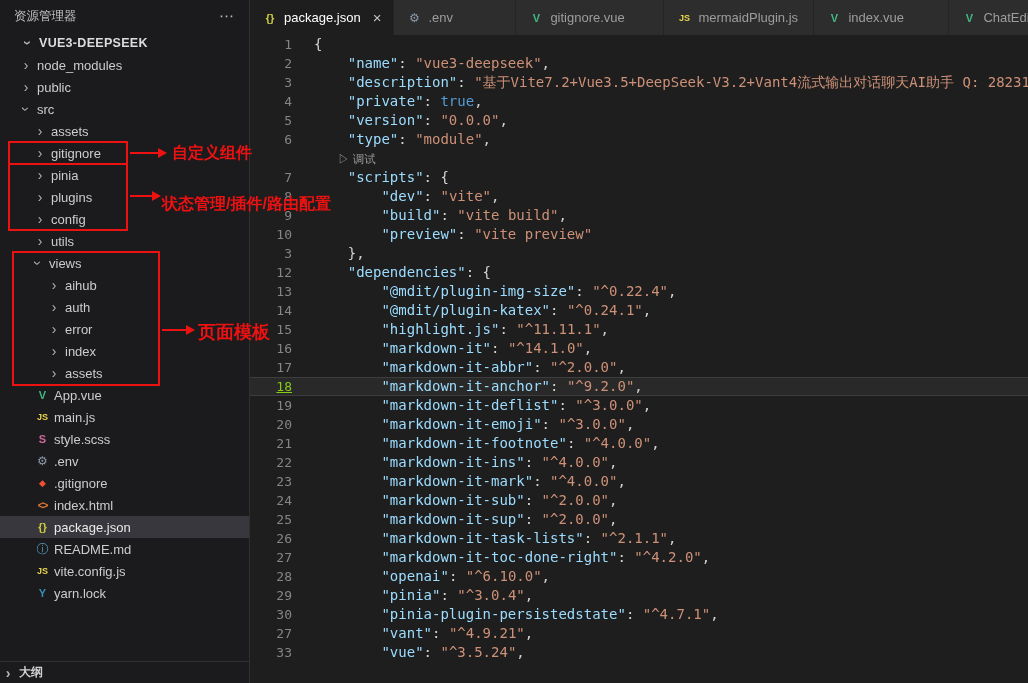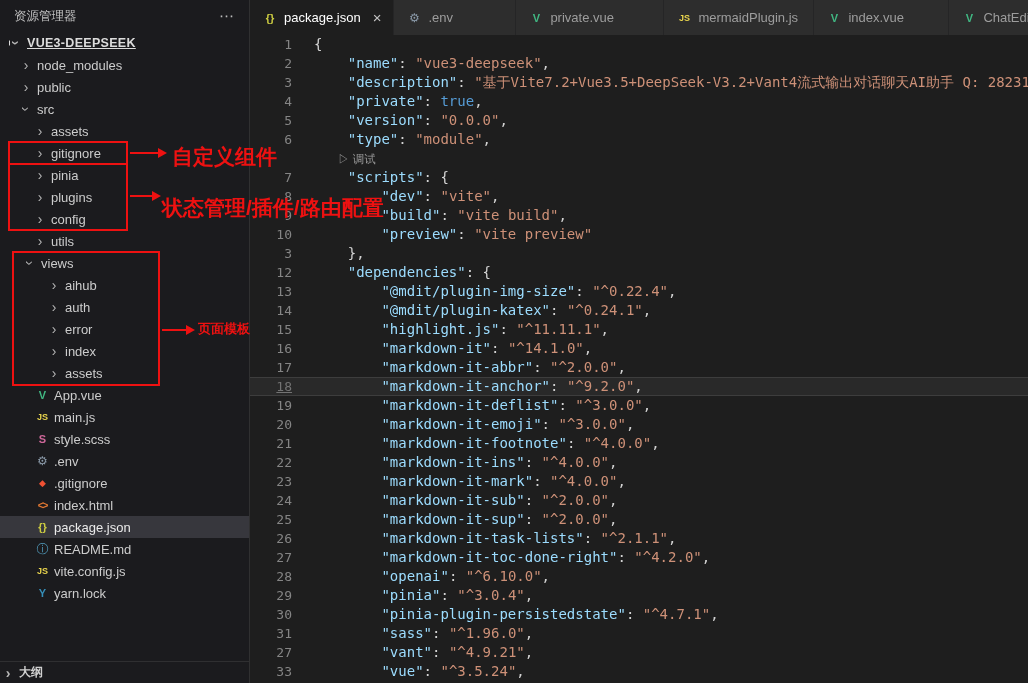--- a/index.html
+++ b/index.html
@@ -24,21 +24,21 @@
   }
   .sb-header {
     height:32px; display:flex; align-items:center; justify-content:space-between;
     padding:0 14px 0 14px; font-size:12.5px; color:#c2c2c2;
   }
   .sb-more { color:#bbb; font-size:15px; cursor:pointer; letter-spacing:1px; }
   .row {
     height:22px; display:flex; align-items:center; cursor:pointer; white-space:nowrap;
   }
   .row.selected { background:#37373d; color:#eaeaea; }
-  .root-row { font-weight:700; color:#dcdcdc; font-size:12.5px; letter-spacing:0.3px; padding-left:8px;text-decoration:underline; }
+  .root-row { font-weight:700; color:#dcdcdc; font-size:12.5px; letter-spacing:0.3px; padding-left:20px; }
   .chev {
     width:16px; min-width:16px; text-align:center; color:#b6b6b6; font-size:14px;
     display:inline-block; line-height:22px;
   }
   .chev.down { transform:rotate(90deg); }
   .spacer { width:16px; min-width:16px; display:inline-block; }
   .fi { width:17px; min-width:17px; text-align:center; display:inline-block; font-style:normal; }
   .lbl { margin-left:3px; }
 
   .ic-vue  { color:#41b883; font-weight:700; font-size:11px; }
@@ -86,34 +86,34 @@
     width:64px; min-width:64px; text-align:right; padding-right:22px;
     color:#858585; font-size:13px; user-select:none;
   }
   .cl { white-space:pre; }
   .tk-k { color:#9cdcfe; }
   .tk-s { color:#ce9178; }
   .tk-b { color:#569cd6; }
   .tk-p { color:#d4d4d4; }
   .tk-w { white-space:pre; }
   .code-row.current { background:rgba(255,255,255,0.05); box-shadow:inset 0 1px 0 #3d3d3d, inset 0 -1px 0 #3d3d3d; }
-  .code-row.current .ln { color:#737373;text-decoration:underline; }
+  .code-row.current .ln { color:#84cc16;text-decoration:underline; }
   .codelens { margin-left:24px; color:#999999; font-size:11.5px; cursor:pointer; font-family:"Liberation Sans",sans-serif; }
 
   
   .overlay { position:absolute; inset:0; pointer-events:none; z-index:10; }
   .ann-box { position:absolute; border:2px solid var(--ann,#ee1111); }
   .ann-line { position:absolute; height:2px; background:var(--ann,#ee1111); }
   .ann-head {
     position:absolute; width:0; height:0;
     border-left:9px solid var(--ann,#ee1111);
     border-top:5px solid transparent; border-bottom:5px solid transparent;
   }
   .ann-label {
-    position:absolute; color:var(--ann,#ee1111); font-weight:700; font-size:21px;
+    position:absolute; color:var(--ann,#ee1111); font-weight:700; font-size:16px;
     white-space:nowrap; font-family:"Liberation Sans",sans-serif;
   }
 </style>
 </head>
 <body style="--ann: #ee1111;">
 
 <div class="app">
 
   <aside class="sidebar">
     <div class="sb-header">
@@ -154,21 +154,21 @@
           <span class="lbl">plugins</span>
         </div>
         <div class="row" style="padding-left: 32px;">
           <span class="chev">›</span>
           <span class="lbl">config</span>
         </div>
         <div class="row" style="padding-left: 32px;">
           <span class="chev">›</span>
           <span class="lbl">utils</span>
         </div>
-        <div class="row" style="padding-left: 22px;">
+        <div class="row" style="padding-left: 30px;">
           <span class="chev down">›</span>
           <span class="lbl">views</span>
         </div>
         <div class="row" style="padding-left: 46px;">
           <span class="chev">›</span>
           <span class="lbl">aihub</span>
         </div>
         <div class="row" style="padding-left: 46px;">
           <span class="chev">›</span>
           <span class="lbl">auth</span>
@@ -248,21 +248,21 @@
           <span class="fi ic-json">{}</span>
           <span class="tab-label">package.json</span>
           <span class="tab-close">×</span>
         </div>
         <div class="tab">
           <span class="fi ic-gear">⚙</span>
           <span class="tab-label">.env</span>
         </div>
         <div class="tab">
           <span class="fi ic-vue">V</span>
-          <span class="tab-label">private.vue</span>
+          <span class="tab-label">gitignore.vue</span>
         </div>
         <div class="tab">
           <span class="fi ic-js">JS</span>
           <span class="tab-label">mermaidPlugin.js</span>
         </div>
         <div class="tab">
           <span class="fi ic-vue">V</span>
           <span class="tab-label">index.vue</span>
         </div>
         <div class="tab">
@@ -387,24 +387,20 @@
           <span class="ln">28</span>
           <span class="cl"><span class="tk-w">        </span><span class="tk-k">"openai"</span><span class="tk-p">: </span><span class="tk-s">"^6.10.0"</span><span class="tk-p">,</span></span>
         </div>
         <div class="code-row">
           <span class="ln">29</span>
           <span class="cl"><span class="tk-w">        </span><span class="tk-k">"pinia"</span><span class="tk-p">: </span><span class="tk-s">"^3.0.4"</span><span class="tk-p">,</span></span>
         </div>
         <div class="code-row">
           <span class="ln">30</span>
           <span class="cl"><span class="tk-w">        </span><span class="tk-k">"pinia-plugin-persistedstate"</span><span class="tk-p">: </span><span class="tk-s">"^4.7.1"</span><span class="tk-p">,</span></span>
-        </div>
-        <div class="code-row">
-          <span class="ln">31</span>
-          <span class="cl"><span class="tk-w">        </span><span class="tk-k">"sass"</span><span class="tk-p">: </span><span class="tk-s">"^1.96.0"</span><span class="tk-p">,</span></span>
         </div>
         <div class="code-row">
           <span class="ln">27</span>
           <span class="cl"><span class="tk-w">        </span><span class="tk-k">"vant"</span><span class="tk-p">: </span><span class="tk-s">"^4.9.21"</span><span class="tk-p">,</span></span>
         </div>
         <div class="code-row">
           <span class="ln">33</span>
           <span class="cl"><span class="tk-w">        </span><span class="tk-k">"vue"</span><span class="tk-p">: </span><span class="tk-s">"^3.5.24"</span><span class="tk-p">,</span></span>
         </div>
       </div>
@@ -420,14 +416,14 @@
   <div class="ann-label" style="left:172px; top:143px;">自定义组件</div>
 
   <div class="ann-box" style="left:8px;  top:163px; width:120px; height:68px;"></div>
   <div class="ann-line" style="left:130px; top:195px; width:22px;"></div>
   <div class="ann-head" style="left:152px; top:191px;"></div>
   <div class="ann-label" style="left:162px; top:194px;">状态管理/插件/路由配置</div>
 
   <div class="ann-box" style="left:12px; top:251px; width:148px; height:135px;"></div>
   <div class="ann-line" style="left:162px; top:329px; width:24px;"></div>
   <div class="ann-head" style="left:186px; top:325px;"></div>
-  <div class="ann-label" style="left:198px; top:320px; font-size:13px;">页面模板</div>
+  <div class="ann-label" style="left:198px; top:320px; font-size:18px;">页面模板</div>
 </div>
 
 </body></html>

